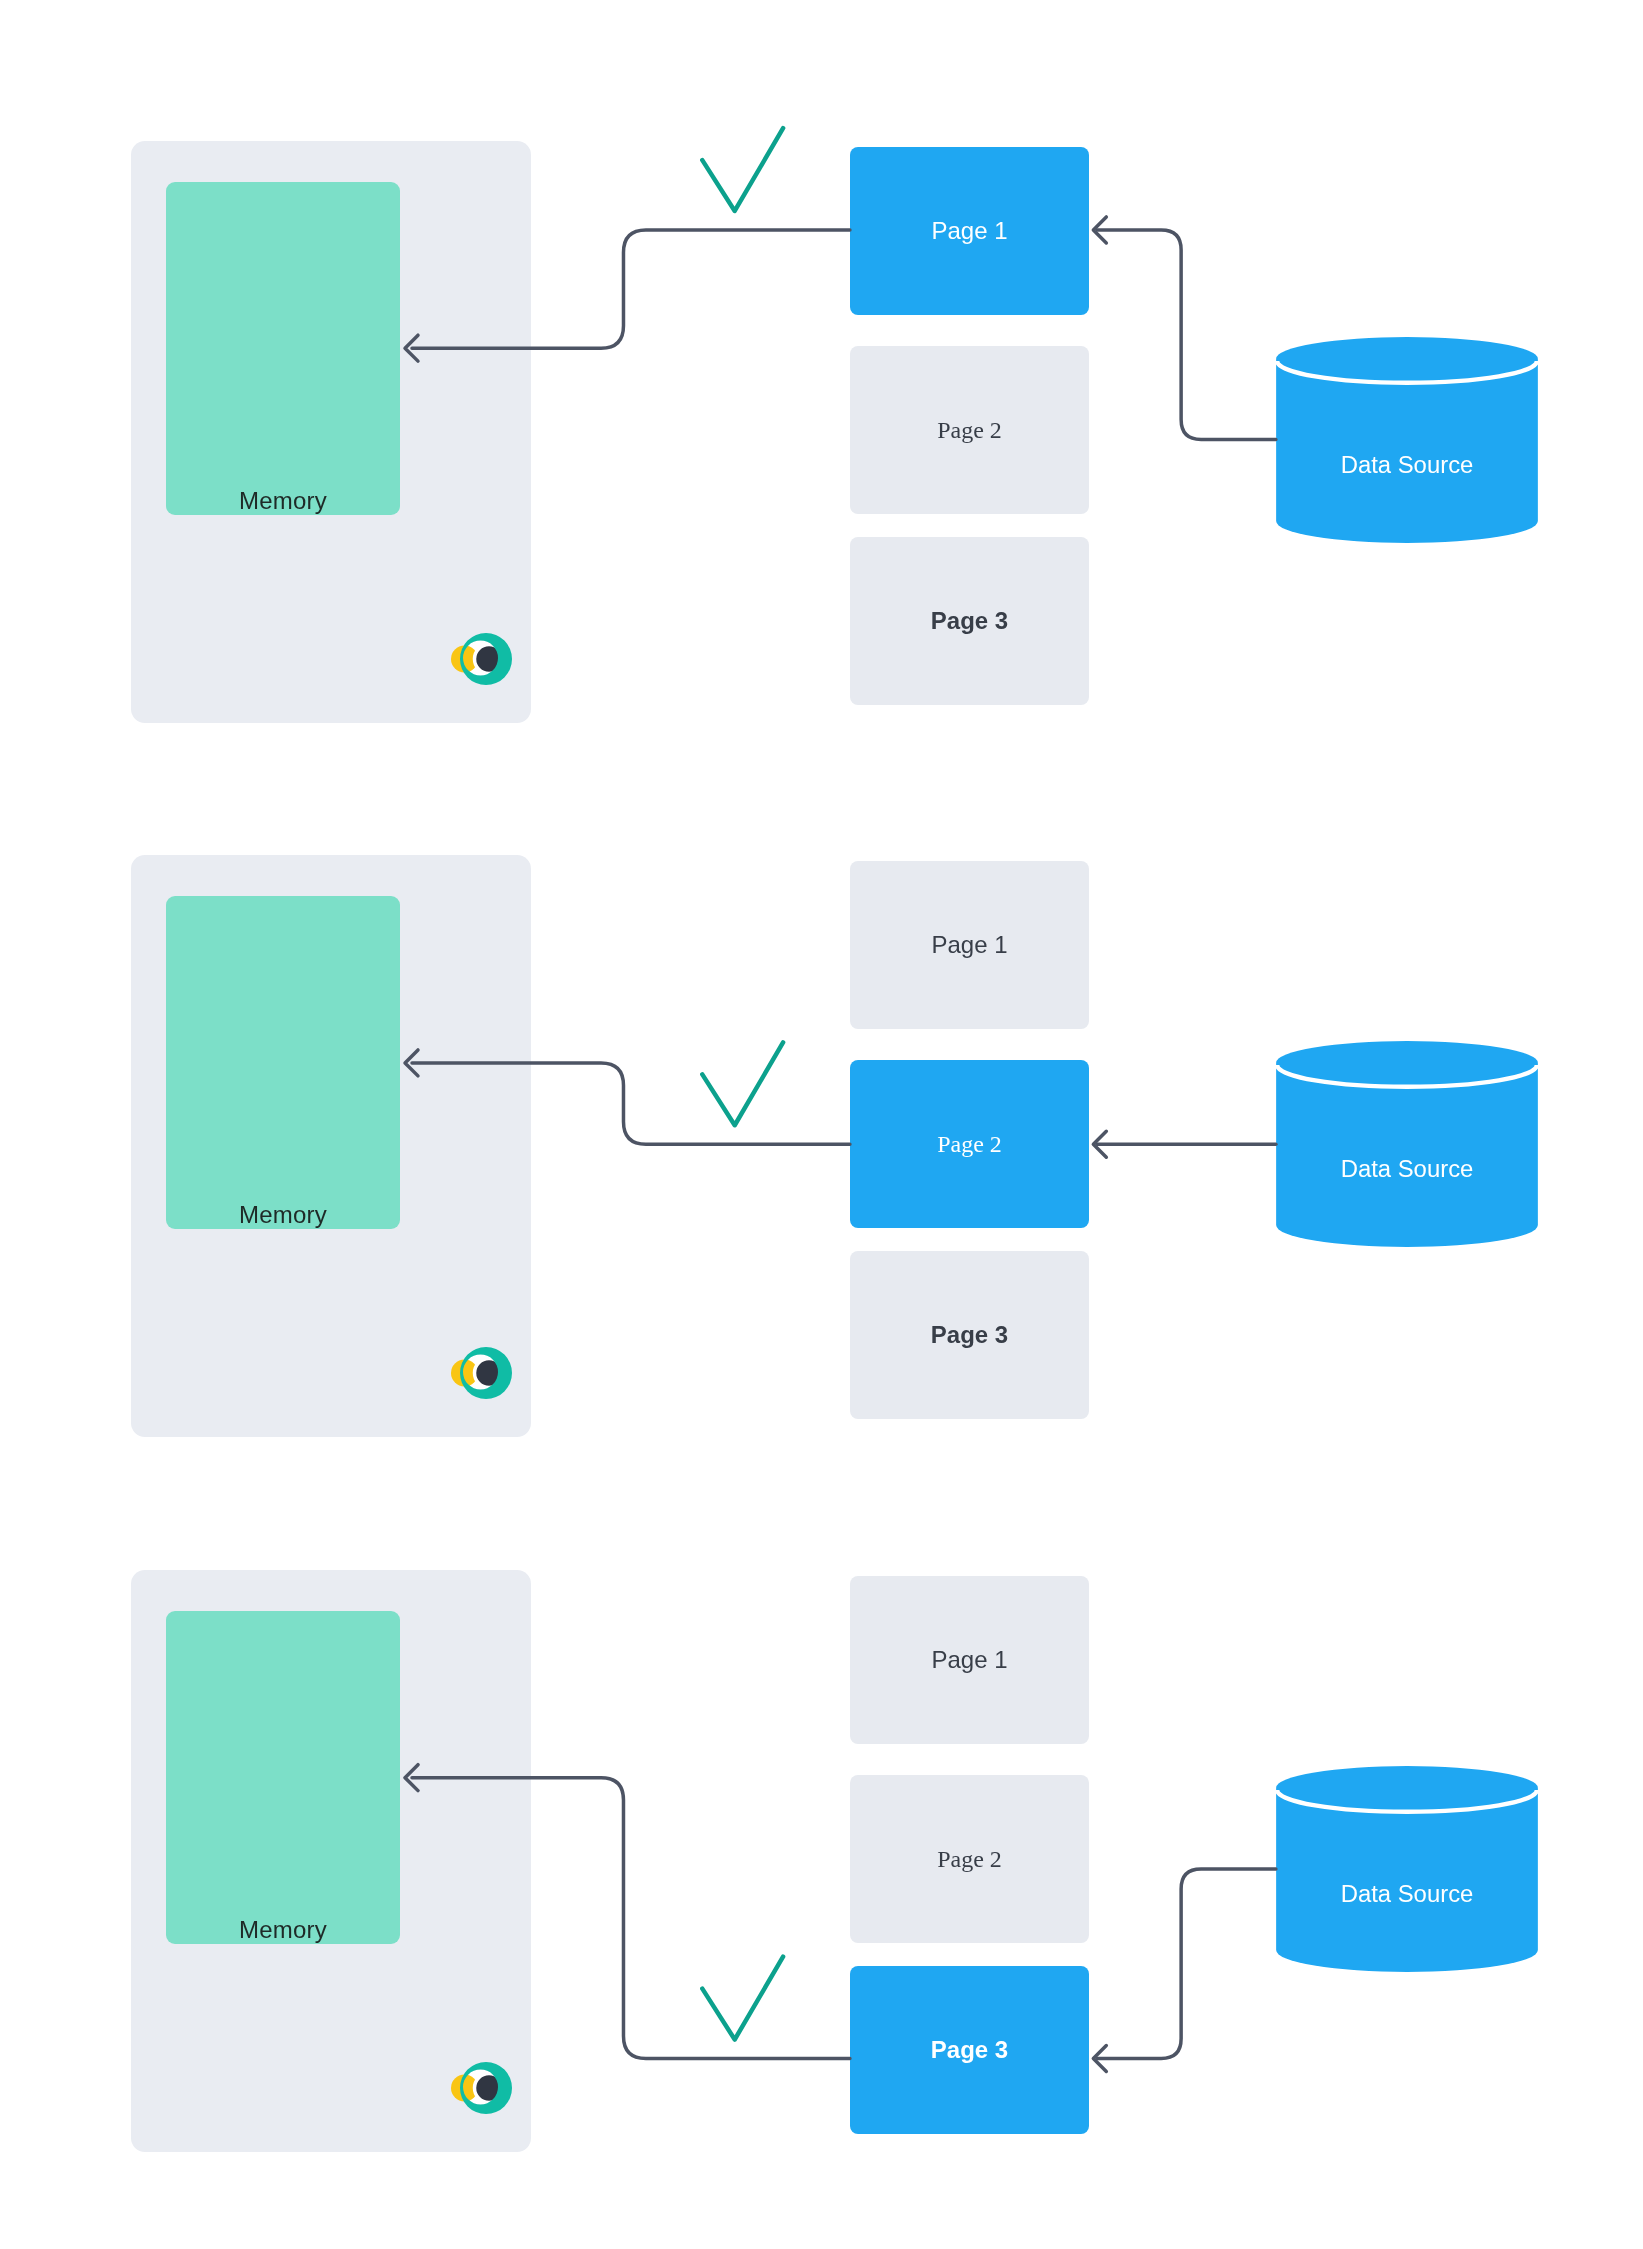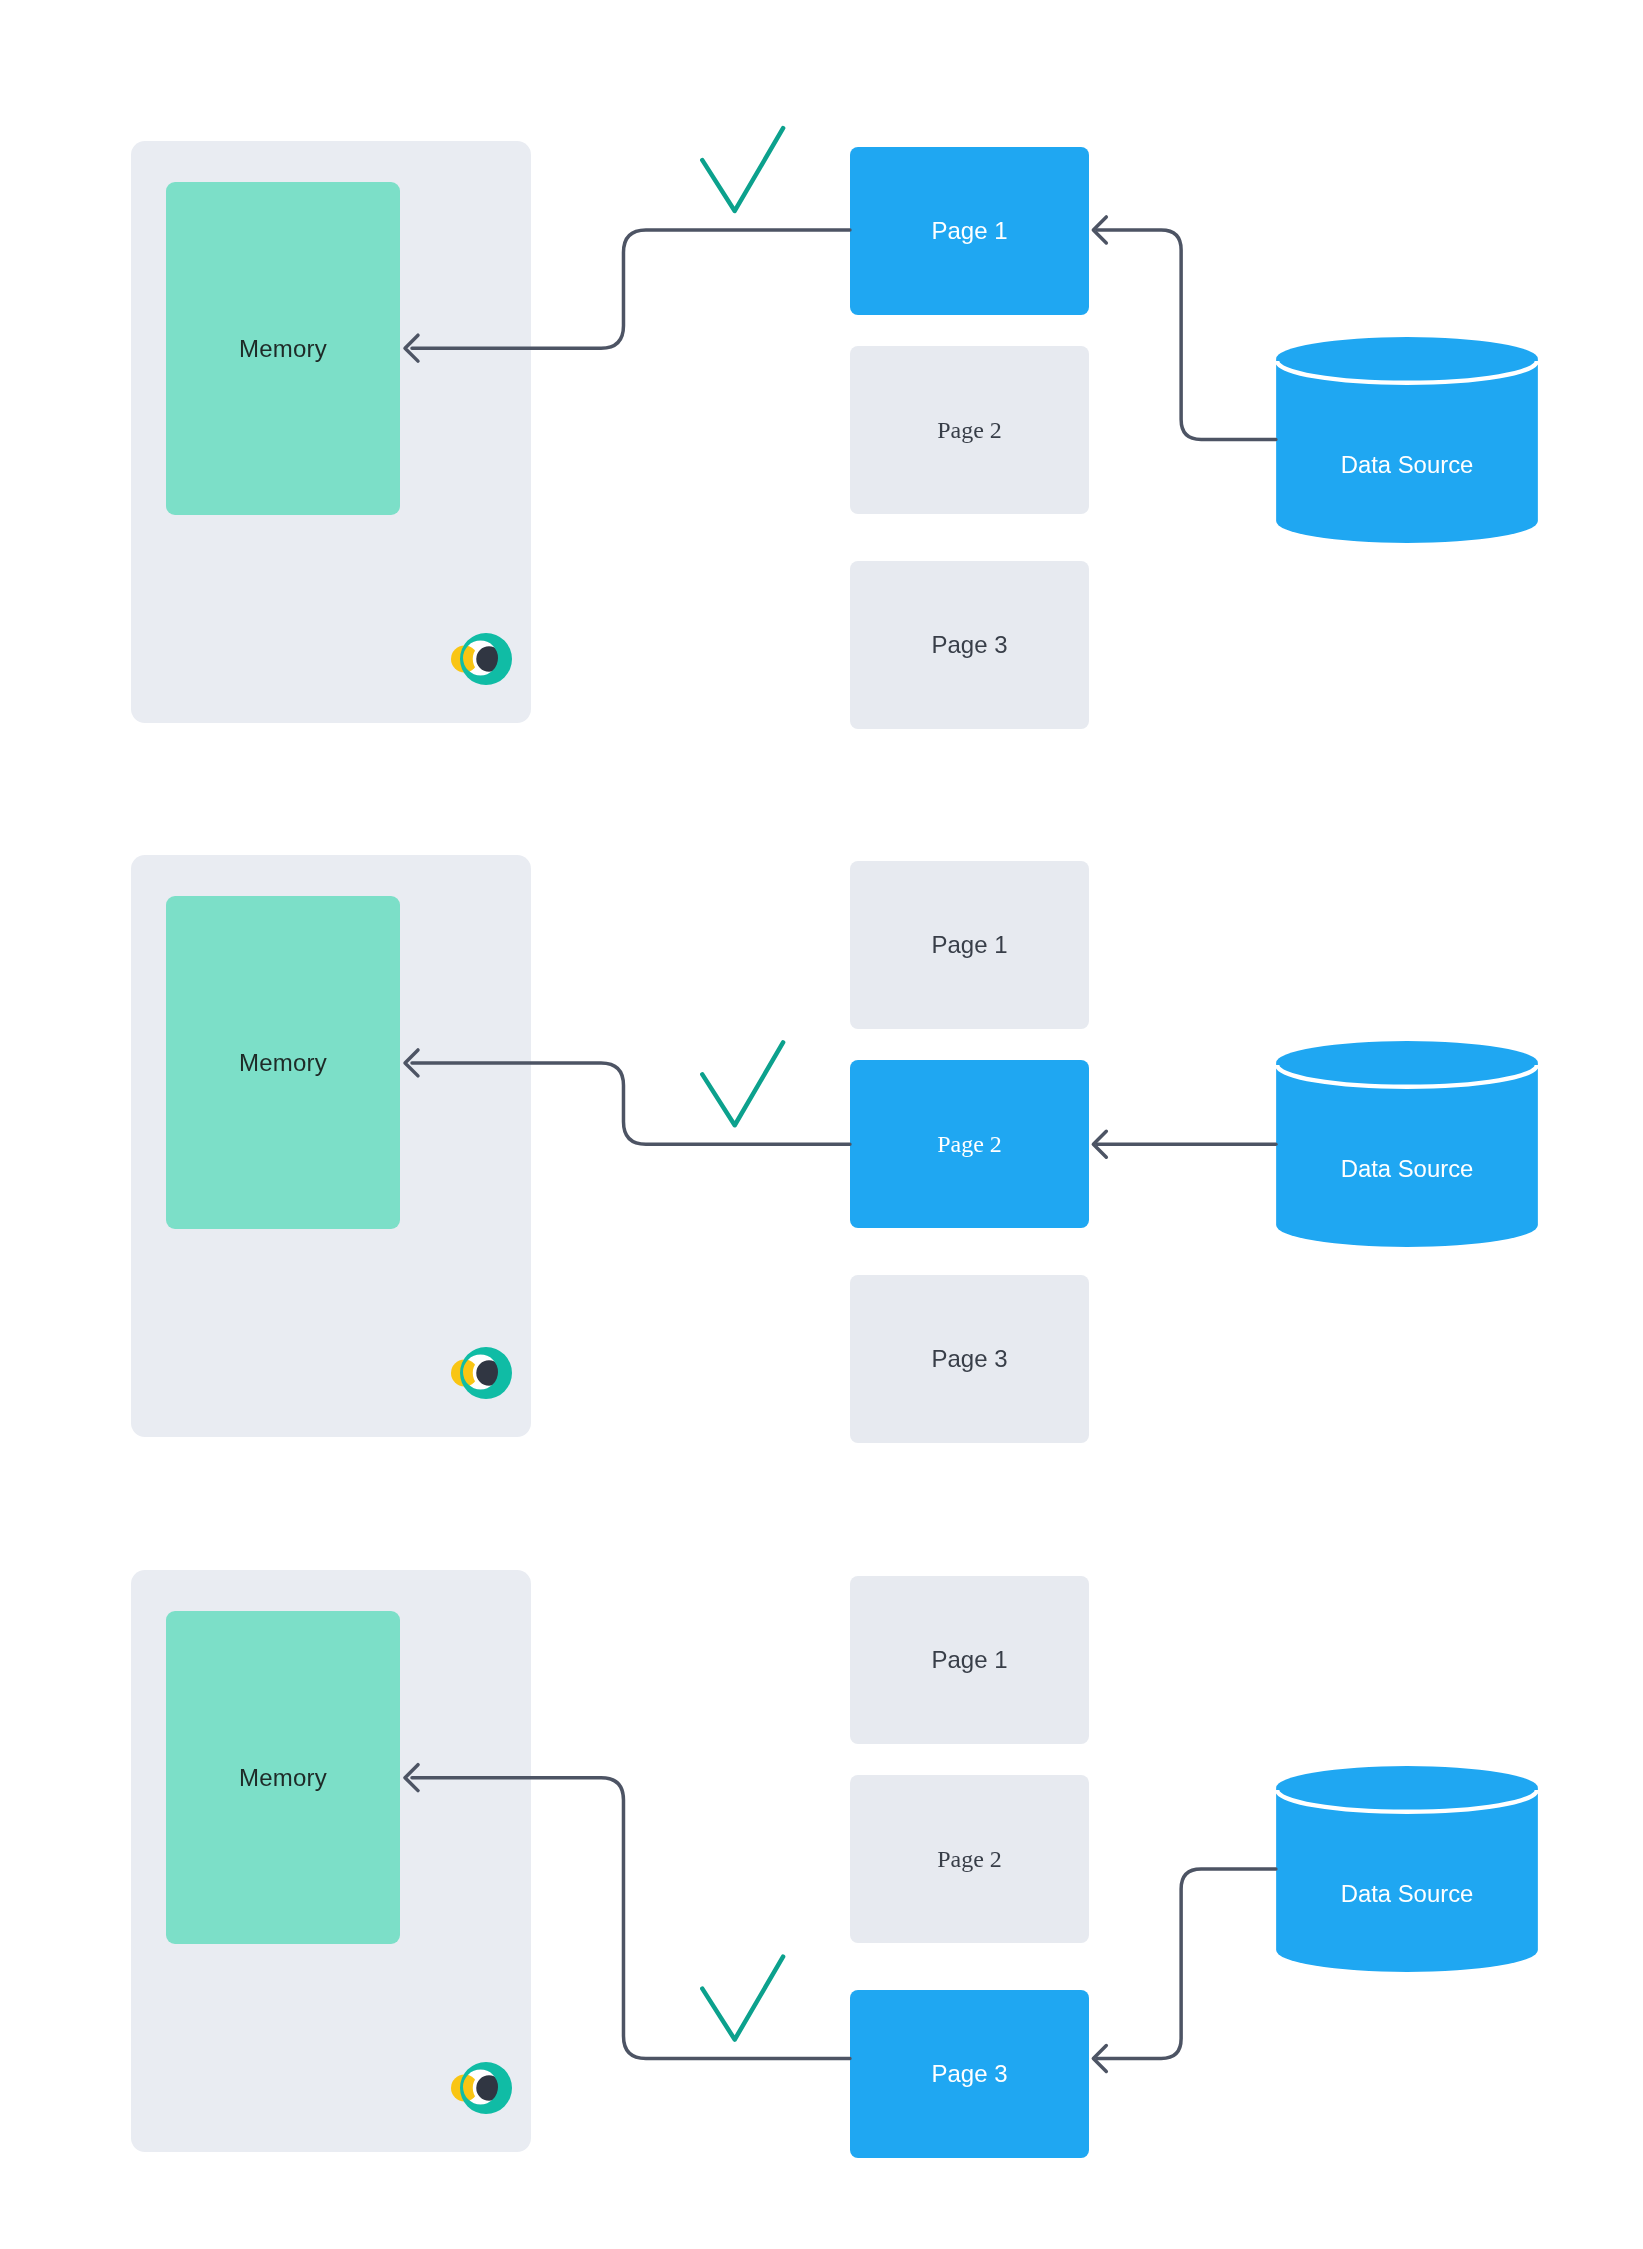--- a/index.html
+++ b/index.html
@@ -15,36 +15,36 @@
   #group-2{top:855px;}
   #group-3{top:1570px;}
 
   .memory-panel{
     position:absolute;left:131px;top:0;width:400px;height:582px;
     background:#E9ECF2;border-radius:14px;
   }
   .memory-box{
     position:absolute;left:35px;top:41px;width:234px;height:333px;
     background:#7CDFC8;border-radius:9px;
-    display:flex;align-items:center;justify-content:center;
+    display:flex;align-items:flex-end;justify-content:center;
   }
   .memory-label{
     font-size:24px;color:#1E2A27;letter-spacing:0.2px;
   }
   .logo{position:absolute;left:318px;top:490px;width:64px;height:56px;}
 
   .page-card{
     position:absolute;left:850px;width:239px;height:168px;
     background:#E7EAF0;border-radius:8px;
     display:flex;align-items:center;justify-content:center;
   }
   .page-card.active{background:#1FA7F2;}
   .page-row-1{top:5.5px;}
   .page-row-2{top:205px;font-family:Liberation Serif, serif;}
-  .page-row-3{top:420px;}
+  .page-row-3{top:396px;font-weight:bold;}
   .page-label{font-size:24px;color:#383E48;}
   .page-card.active .page-label{color:#ffffff;}
 
   .data-source{position:absolute;left:1276px;width:262px;height:206px;}
   .ds-top-1{top:196px;}
   .ds-top-2{top:186px;}
   .ds-top-3{top:196px;}
   .ds-label-text{
     font-size:48px;fill:#ffffff;
   }

